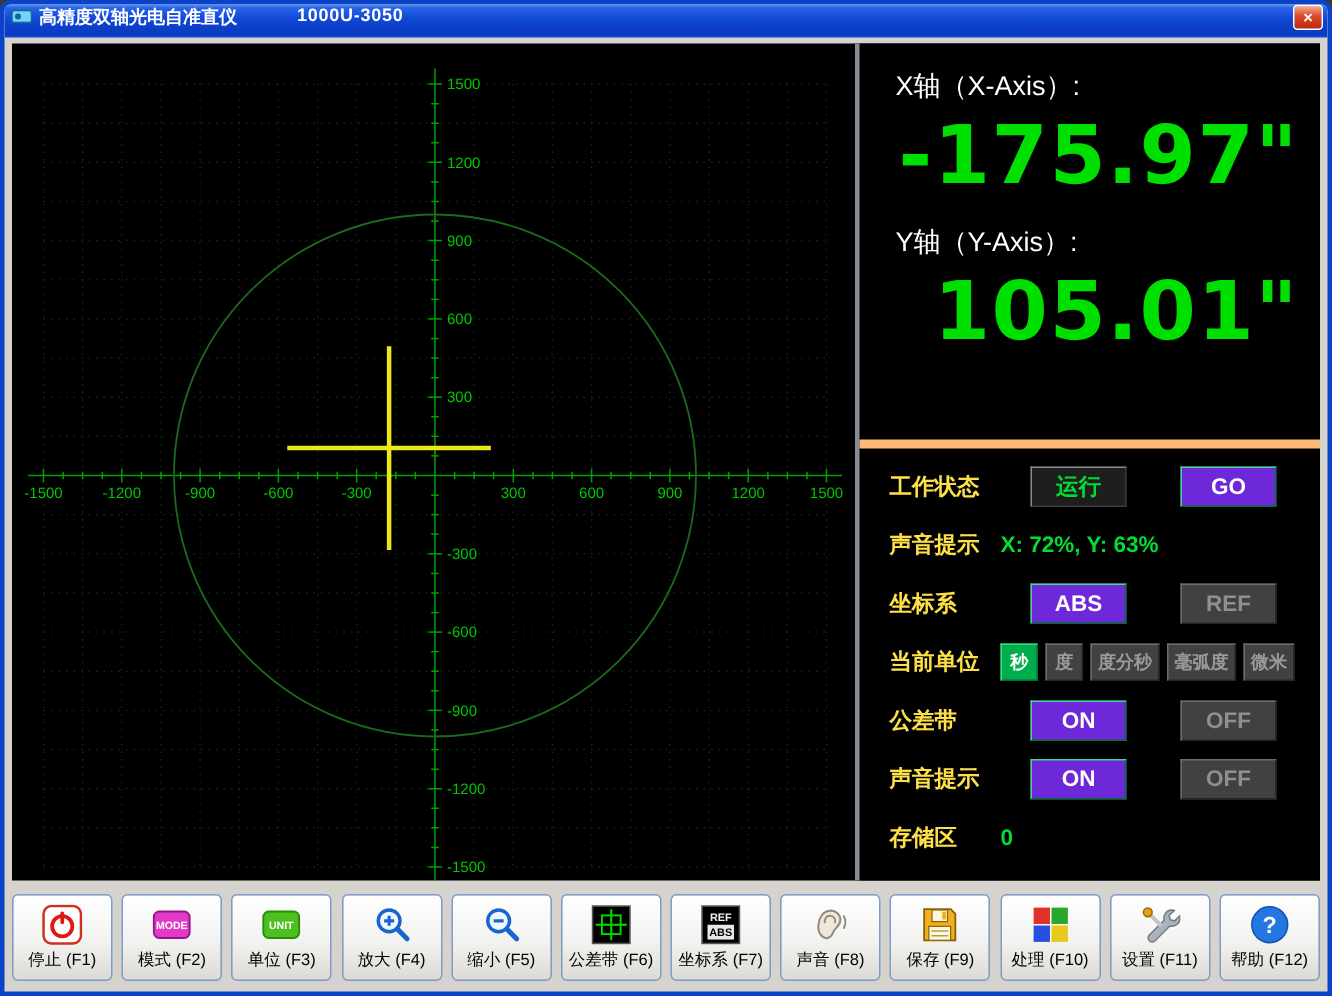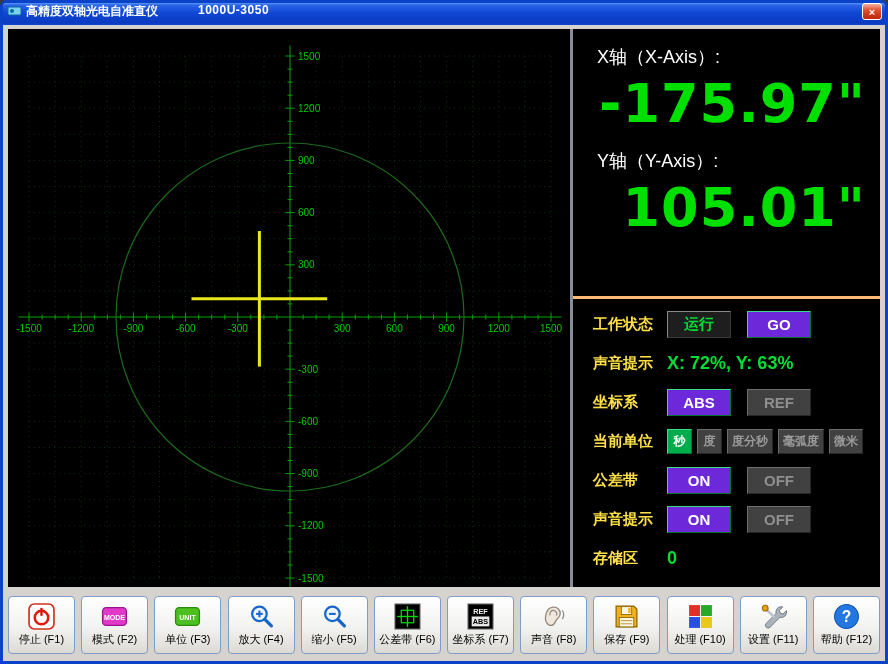--- a/index.html
+++ b/index.html
@@ -46,38 +46,39 @@
   .axis   { stroke:#00a000; stroke-width:1; }
   .lab    { fill:#00c800; font-family:"Liberation Sans", sans-serif; font-size:10px; }
   .range  { fill:none; stroke:#1c6a1c; stroke-width:1.2; }
   .cursor { stroke:#e9e91a; stroke-width:3; }
 
   
   .right-panel {
     flex:1; border-left:3px solid #878c95;
     display:flex; flex-direction:column; background:#000;
   }
-  .readout { height:270px; flex:0 0 270px; border-bottom:3px solid #fdba74; padding:16px 14px 0 24px; }
+  .readout { height:270px; flex:0 0 270px; border-bottom:6px solid #fdba74; padding:16px 14px 0 24px; }
   .axis-label { color:#fff; font-size:18px; margin-bottom:4px; }
   .axis-label.y { margin-top:14px; }
   .axis-value {
     color:#00e000; font-size:54px; line-height:62px; font-weight:bold;
     text-align:right; font-family:"DejaVu Sans", sans-serif; letter-spacing:1px;
     white-space:nowrap;
   }
 
   .status { flex:1; padding:6px 6px 0 20px; }
   .srow { display:flex; align-items:center; height:39px; }
   .slabel { width:74px; flex:0 0 74px; color:#fde047; font-size:15px; font-weight:bold; }
-  .sval { color:#00dd33; font-size:18px; font-weight:bold; }
+  .sval { color:#00dd33; font-size:15px; font-weight:bold; }
 
   .sbtn {
     width:64px; height:27px; margin-right:16px;
     font-size:15px; font-weight:bold; cursor:pointer;
     font-family:"Liberation Sans", sans-serif;
+    margin-left:20px;
   }
   .sbtn.on  { background:#6d28d9; color:#fff; border:1px solid; border-color:#3fd98a #00702f #00702f #3fd98a; }
   .sbtn.off { background:#414141; color:#8f8f8f; border:1px solid; border-color:#6d6d6d #262626 #262626 #6d6d6d; }
   .sbtn.runbtn { background:#1e1e1e; color:#00dd33; border:1px solid; border-color:#8a8a8a #3a3a3a #3a3a3a #8a8a8a; }
 
   .ubtn {
     height:25px; min-width:25px; padding:0 4px; margin-right:5px;
     font-size:12px; font-weight:bold; cursor:pointer;
     font-family:"Liberation Sans", sans-serif;
   }

